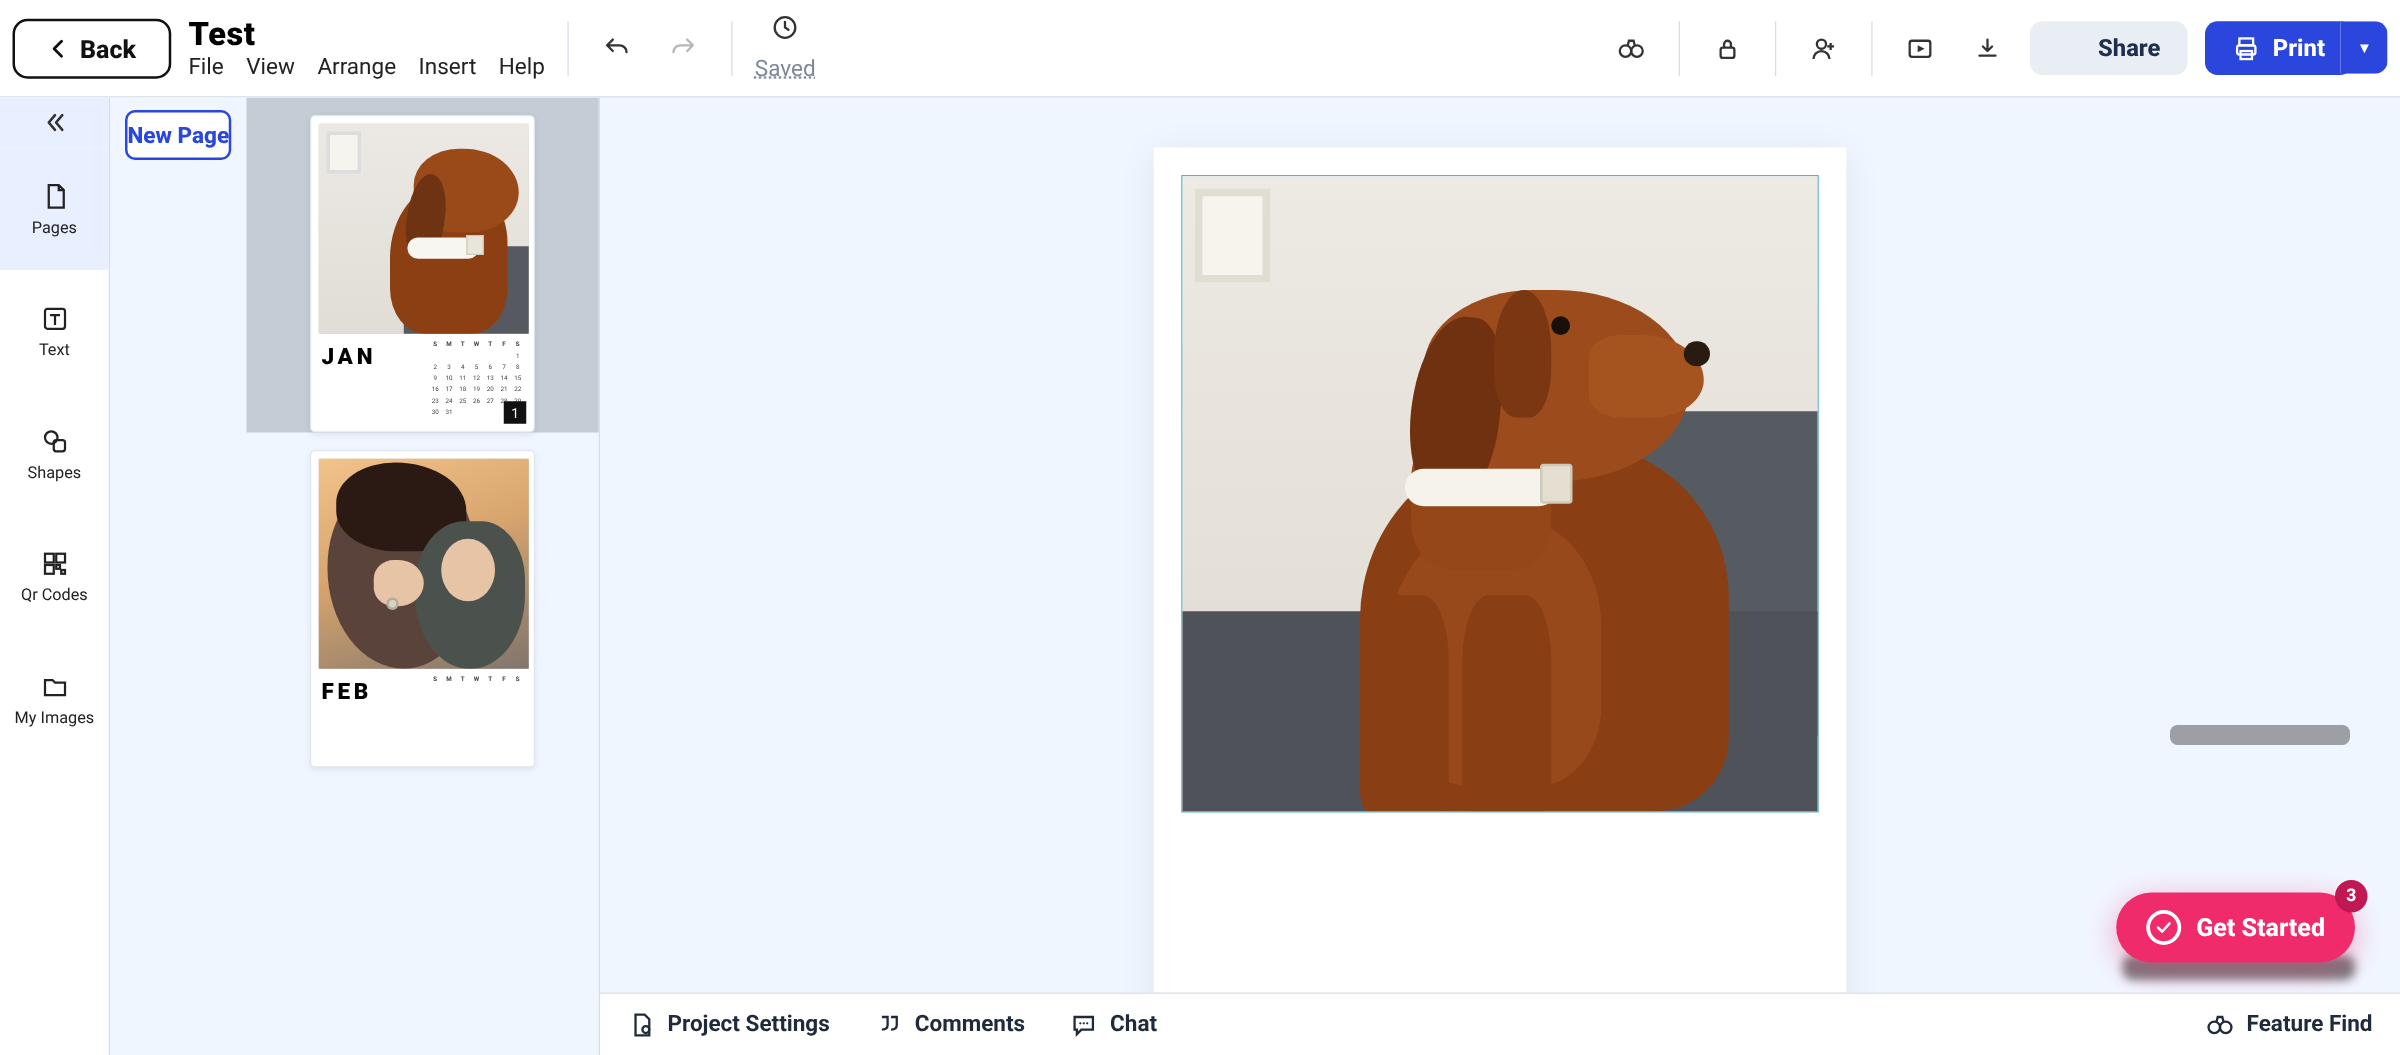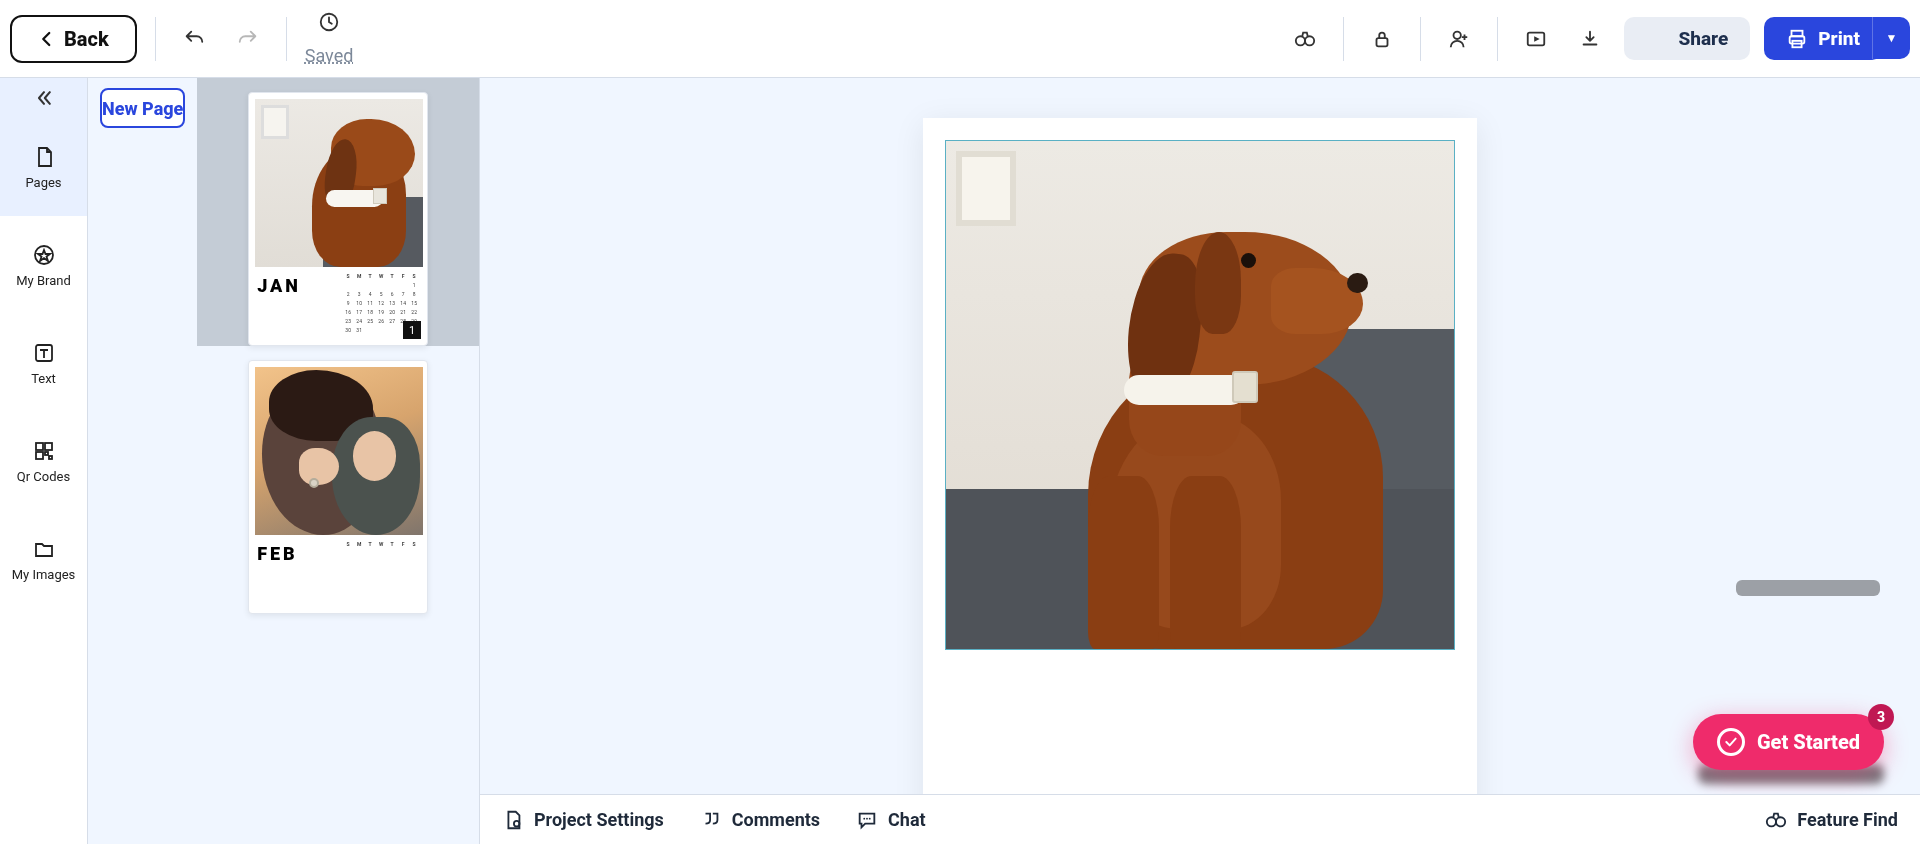--- a/index.html
+++ b/index.html
@@ -114,20 +114,30 @@
 <body>
 
 <div class="topbar">
   <div class="back-btn">
     <svg viewBox="0 0 24 24">
         <path d="M15 4 L7 12 L15 20" fill="none" stroke-width="3" stroke-linecap="round" stroke-linejoin="round"></path>
       </svg>
     <span>Back</span>
   </div>
 
+  <div class="title-block">
+    <div class="proj-title">Test</div>
+    <div class="menu-row">
+      <span class="menu-item">File</span>
+      <span class="menu-item">View</span>
+      <span class="menu-item">Arrange</span>
+      <span class="menu-item">Insert</span>
+      <span class="menu-item">Help</span>
+    </div>
+  </div>
 
   <div class="divider-v"></div>
 
   <div class="icon-btn">
     <svg viewBox="0 0 24 24">
         <path d="M9 14 L4 9 L9 4 M4 9 H15 a6 6 0 0 1 6 6 v0" stroke-linecap="round" stroke-linejoin="round"></path>
       </svg>
   </div>
   <div class="icon-btn dim">
     <svg viewBox="0 0 24 24">
@@ -212,31 +222,31 @@
         </svg>
     </div>
     <div class="rail-btn active">
       <svg viewBox="0 0 24 24">
           <path d="M7 3 H15 L19 7 V21 H7 Z M15 3 V7 H19"></path>
         </svg>
       <span>Pages</span>
     </div>
     <div class="rail-btn">
       <svg viewBox="0 0 24 24">
-          <circle cx="12" cy="12" r="9"></circle>
-          <path d="M12 7 L13.5 11 L18 11 L14.5 13.5 L16 18 L12 15 L8 18 L9.5 13.5 L6 11 L10.5 11 Z"></path>
-        </svg>
-      <span>My Brand</span>
-    </div>
-    <div class="rail-btn">
-      <svg viewBox="0 0 24 24">
           <rect x="4" y="4" width="16" height="16" rx="2"></rect>
           <path d="M8 9 H16 M12 9 V17"></path>
         </svg>
       <span>Text</span>
+    </div>
+    <div class="rail-btn">
+      <svg viewBox="0 0 24 24">
+          <circle cx="9" cy="9" r="5"></circle>
+          <rect x="11" y="11" width="9" height="9" rx="2"></rect>
+        </svg>
+      <span>Shapes</span>
     </div>
     <div class="rail-btn">
       <svg viewBox="0 0 24 24">
           <rect x="4" y="4" width="7" height="7"></rect>
           <rect x="13" y="4" width="7" height="7"></rect>
           <rect x="4" y="13" width="7" height="7"></rect>
           <rect x="13" y="13" width="3" height="3"></rect>
           <rect x="17" y="17" width="3" height="3"></rect>
         </svg>
       <span>Qr Codes</span>

